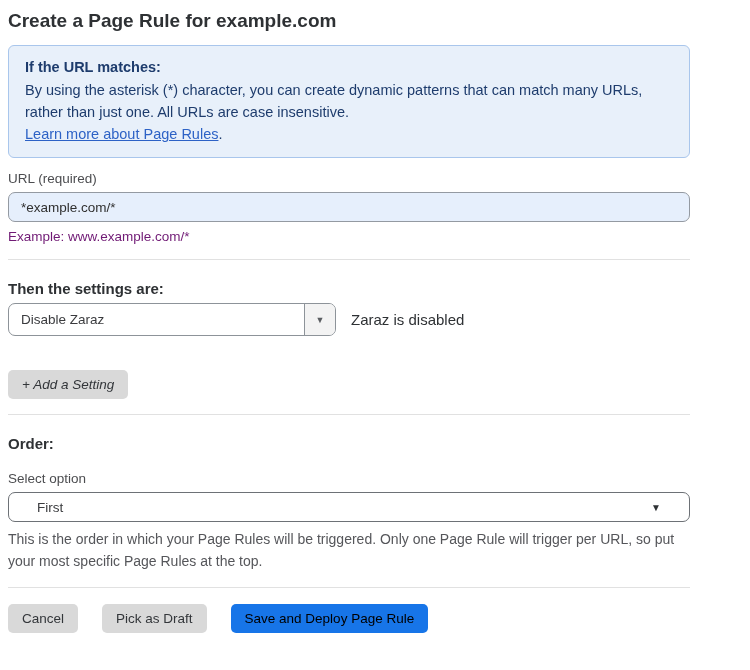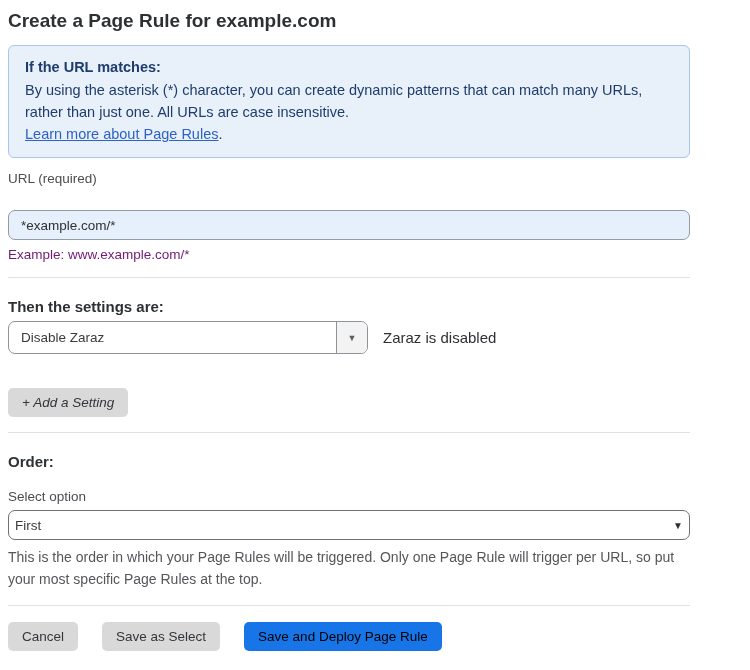--- a/index.html
+++ b/index.html
@@ -42,21 +42,21 @@
   }
   .info-link-suffix { color: #1e3c6d; }
 
   .field-label {
     margin-top: 13px;
     font-size: 13.5px;
     color: #4c4d50;
   }
 
   .url-input {
-    margin-top: 24px;
+    margin-top: 6px;
     width: 682px;
     height: 30px;
     background: #e6effc;
     border: 1px solid #949aa2;
     border-radius: 7px;
     padding: 0 12px;
     font-family: "Liberation Sans", sans-serif;
     font-size: 13.5px;
     color: #303030;
     outline: none;
@@ -83,21 +83,21 @@
     font-weight: bold;
     color: #2e3134;
   }
 
   .setting-row {
     margin-top: 6px;
     display: flex;
     align-items: center;
   }
   .setting-select {
-    width: 360px;
+    width: 328px;
     height: 33px;
     background: #ffffff;
     border: 1px solid #8d9399;
     border-radius: 7px;
     display: flex;
     align-items: stretch;
     cursor: pointer;
     overflow: hidden;
   }
   .setting-select .select-value {
@@ -142,21 +142,21 @@
 
   .order-select {
     margin-top: 6px;
     width: 682px;
     height: 30px;
     background: #ffffff;
     border: 1px solid #6d7176;
     border-radius: 7px;
     display: flex;
     align-items: center;
-    padding: 0 6px;
+    padding: 0 28px;
     cursor: pointer;
     font-size: 13.5px;
     color: #3a3b3e;
   }
   .order-select .select-value { flex: 1; }
   .order-select .select-arrow { font-size: 10px; color: #2e3134; }
 
   .order-help {
     margin-top: 6px;
     font-size: 14px;
@@ -220,17 +220,17 @@
     <div class="select-value">First</div>
     <div class="select-arrow">▼</div>
   </div>
 
   <div class="order-help">This is the order in which your Page Rules will be triggered. Only one Page Rule will trigger per URL, so put your most specific Page Rules at the top.</div>
 
   <hr class="divider">
 
   <div class="actions-row">
     <button class="btn">Cancel</button>
-    <button class="btn">Save as Select</button>
+    <button class="btn">Pick as Draft</button>
     <button class="btn primary-btn">Save and Deploy Page Rule</button>
   </div>
 
 </div>
 
 </body></html>

